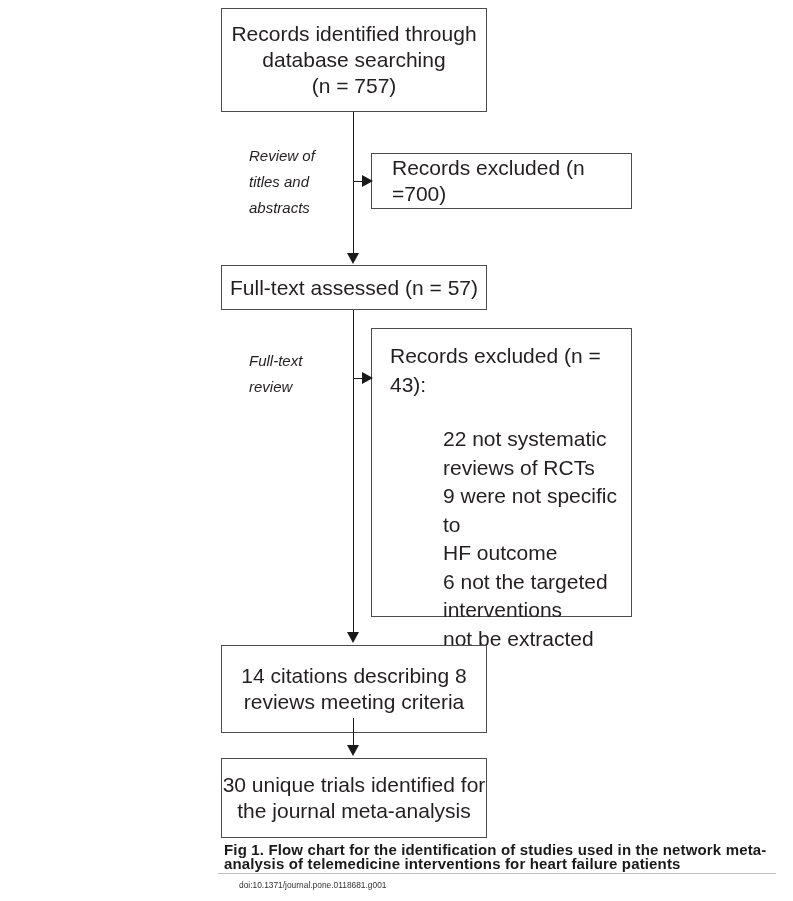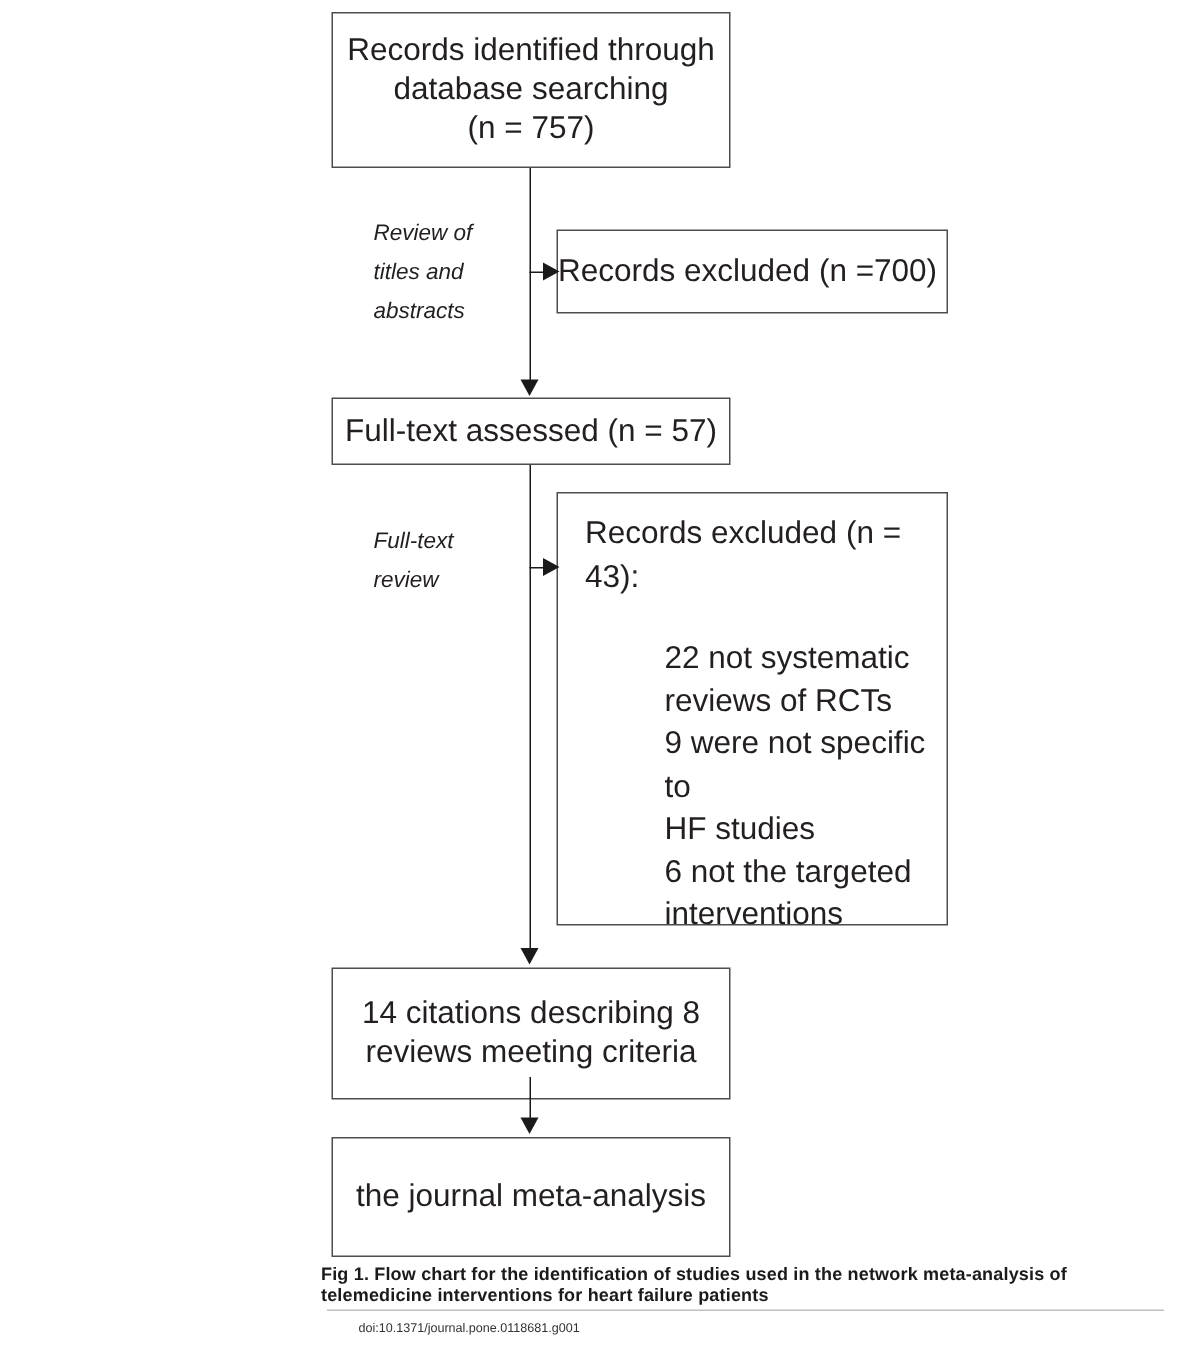--- a/index.html
+++ b/index.html
@@ -40,20 +40,21 @@
   .box .line { display: block; }
   .box.center { text-align: center; }
   .box.left   { text-align: left; }
 
   #box-identified {
     left: 221px; top: 8px; width: 266px; height: 104px;
   }
   #box-excluded-1 {
     left: 371px; top: 153px; width: 261px; height: 56px;
     justify-content: center;
+    padding-left: 20px;
   }
   #box-fulltext {
     left: 221px; top: 265px; width: 266px; height: 45px;
   }
   #box-excluded-2 {
     left: 371px; top: 328px; width: 261px; height: 289px;
     justify-content: flex-start;
     padding: 13px 10px 0 18px;
     line-height: 28.5px;
   }
@@ -121,24 +122,24 @@
     line-height: 26px;
     color: #231f20;
     text-align: left;
   }
   #label-review   { left: 249px; top: 143px; width: 100px; }
   #label-fulltext { left: 249px; top: 348px; width: 100px; }
 
   
   .caption {
     position: absolute;
-    left: 214px;
+    left: 224px;
     top: 843px;
     width: 558px;
-    font-size: 12px;
+    font-size: 15px;
     font-weight: bold;
     line-height: 13.5px;
     color: #1a1a1a;
     letter-spacing: 0.01em;
   }
   .caption-rule {
     position: absolute;
     left: 218px;
     top: 873px;
     width: 558px;
@@ -175,32 +176,34 @@
   <div class="box center" id="box-fulltext">
     <span class="line">Full-text assessed (n = 57)</span>
   </div>
 
   <div class="box left" id="box-excluded-2">
     <span class="hdr">Records excluded (n = 43):</span>
     <span class="reasons">
       <span class="line">22 not systematic</span>
       <span class="line">reviews of RCTs</span>
       <span class="line">9 were not specific to</span>
-      <span class="line">HF studies</span>
+      <span class="line">HF outcome</span>
       <span class="line">6 not the targeted</span>
       <span class="line">interventions</span>
+      <span class="line">not be extracted</span>
     </span>
   </div>
 
   <div class="box center" id="box-citations">
     <span class="line">14 citations describing 8</span>
     <span class="line">reviews meeting criteria</span>
   </div>
 
   <div class="box center" id="box-trials">
+    <span class="line">30 unique trials identified for</span>
     <span class="line">the journal meta-analysis</span>
   </div>
 
   <div class="vline" id="trunk-1"></div>
   <div class="arrow-down" id="trunk-1-tip"></div>
 
   <div class="hline" id="branch-1-h"></div>
   <div class="arrow-right" id="branch-1-tip"></div>
 
   <div class="vline" id="trunk-2"></div>

